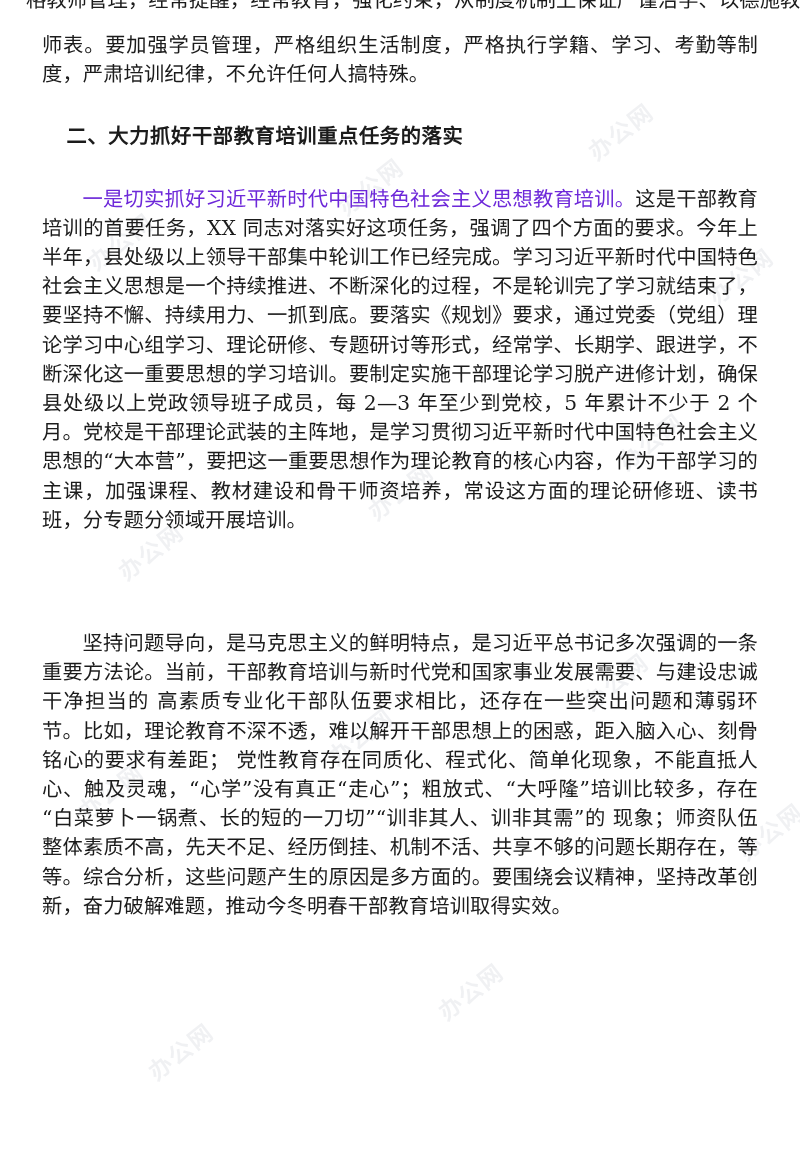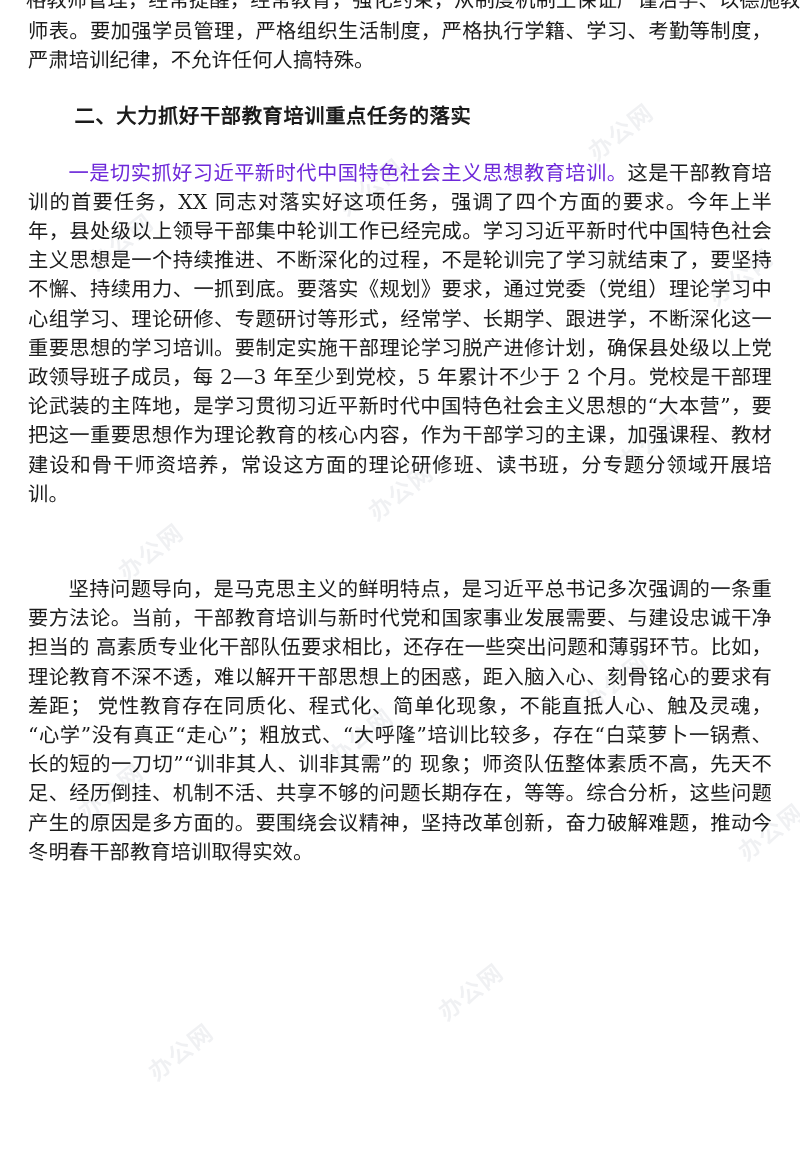--- a/index.html
+++ b/index.html
@@ -53,38 +53,38 @@
     z-index: 2;
   }
 
   .textcol {
     margin: 0 auto;
     width: 748px;
     padding: 0 0 0 0;
   }
 
   p.para {
-    margin: 2px;
+    margin: 16px;
     padding: 0;
     font-size: 20.3px;
     line-height: 29.2px;
     color: #1b1b1b;
     text-align: justify;
     text-justify: inter-ideograph;
     text-indent: 2em;
     letter-spacing: 0.1px;
     -webkit-font-smoothing: antialiased;
   }
 
   p.para .lead {
     color: #6d28d9;
   }
 
   h2.heading {
-    margin: 8px;
+    margin: 0;
     padding: 0;
     font-size: 20.3px;
     line-height: 29.2px;
     font-weight: 700;
     color: #1b1b1b;
     text-indent: 2em;
     letter-spacing: 0.6px;
   }
 
   .gap-sm { height: 14px; }

